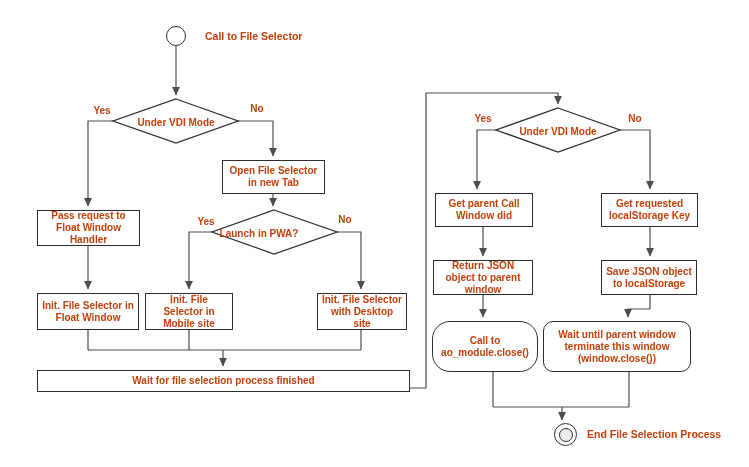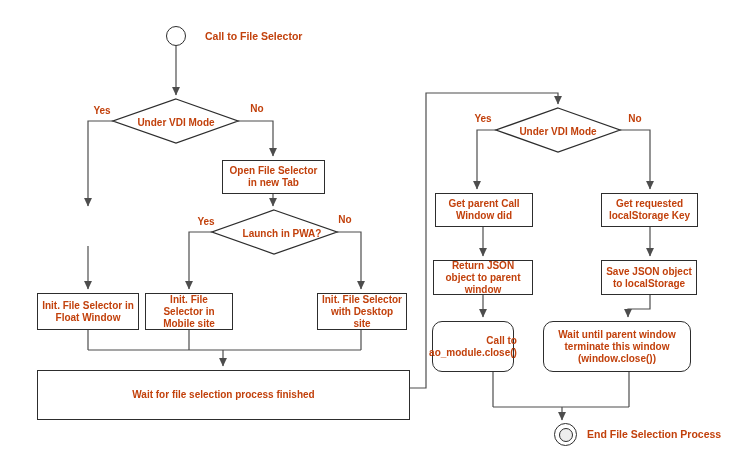--- a/index.html
+++ b/index.html
@@ -126,66 +126,69 @@
 
   <div id="end-node">
     <div class="inner"></div>
   </div>
   <div class="terminal-label" style="left:587px; top:434px;">End File Selection Process</div>
 
   <div class="diamond-label" style="left:176px; top:122px;">Under VDI Mode</div>
   <div class="edge-label" style="left:102px; top:110px;">Yes</div>
   <div class="edge-label" style="left:257px; top:108px;">No</div>
 
-  <div class="diamond-label" style="left:282px; top:233px;text-align:right;">Launch in PWA?</div>
+  <div class="diamond-label" style="left:259px; top:233px;text-align:right;">Launch in PWA?</div>
   <div class="edge-label" style="left:206px; top:221px;">Yes</div>
   <div class="edge-label" style="left:345px; top:219px;">No</div>
 
   <div class="diamond-label" style="left:558px; top:131px;">Under VDI Mode</div>
   <div class="edge-label" style="left:483px; top:118px;">Yes</div>
   <div class="edge-label" style="left:635px; top:118px;">No</div>
 
+  <div class="node" style="left:37px; top:210px; width:103px; height:36px;">
+    <span>Pass request to Float Window Handler</span>
+  </div>
 
   <div class="node" style="left:222px; top:160px; width:103px; height:34px;">
     <span>Open File Selector in new Tab</span>
   </div>
 
   <div class="node" style="left:145px; top:293px; width:88px; height:37px;">
     <span>Init. File Selector in Mobile site</span>
   </div>
 
   <div class="node" style="left:37px; top:293px; width:102px; height:37px;">
     <span>Init. File Selector in Float Window</span>
   </div>
 
   <div class="node" style="left:317px; top:293px; width:90px; height:37px;">
     <span>Init. File Selector with Desktop site</span>
   </div>
 
-  <div class="node" style="left:37px; top:370px; width:373px; height:50px;">
+  <div class="node" style="left:37px; top:370px; width:373px; height:22px;">
     <span>Wait for file selection process finished</span>
   </div>
 
   <div class="node" style="left:435px; top:193px; width:98px; height:34px;">
     <span>Get parent Call Window did</span>
   </div>
 
   <div class="node" style="left:601px; top:193px; width:97px; height:34px;">
     <span>Get requested localStorage Key</span>
   </div>
 
   <div class="node" style="left:433px; top:260px; width:100px; height:35px;">
     <span>Return JSON object to parent window</span>
   </div>
 
   <div class="node" style="left:601px; top:260px; width:96px; height:35px;">
     <span>Save JSON object to localStorage</span>
   </div>
 
-  <div class="node" style="left:432px; top:321px; width:82px; height:51px; border-radius:10px;text-align:right;">
+  <div class="node" style="left:432px; top:321px; width:106px; height:51px; border-radius:18px;">
     <span>Call to ao_module.close()</span>
   </div>
 
   <div class="node" style="left:543px; top:321px; width:148px; height:51px; border-radius:10px;">
     <span>Wait until parent window terminate this window (window.close())</span>
   </div>
 
 </div>
 
 </body></html>

